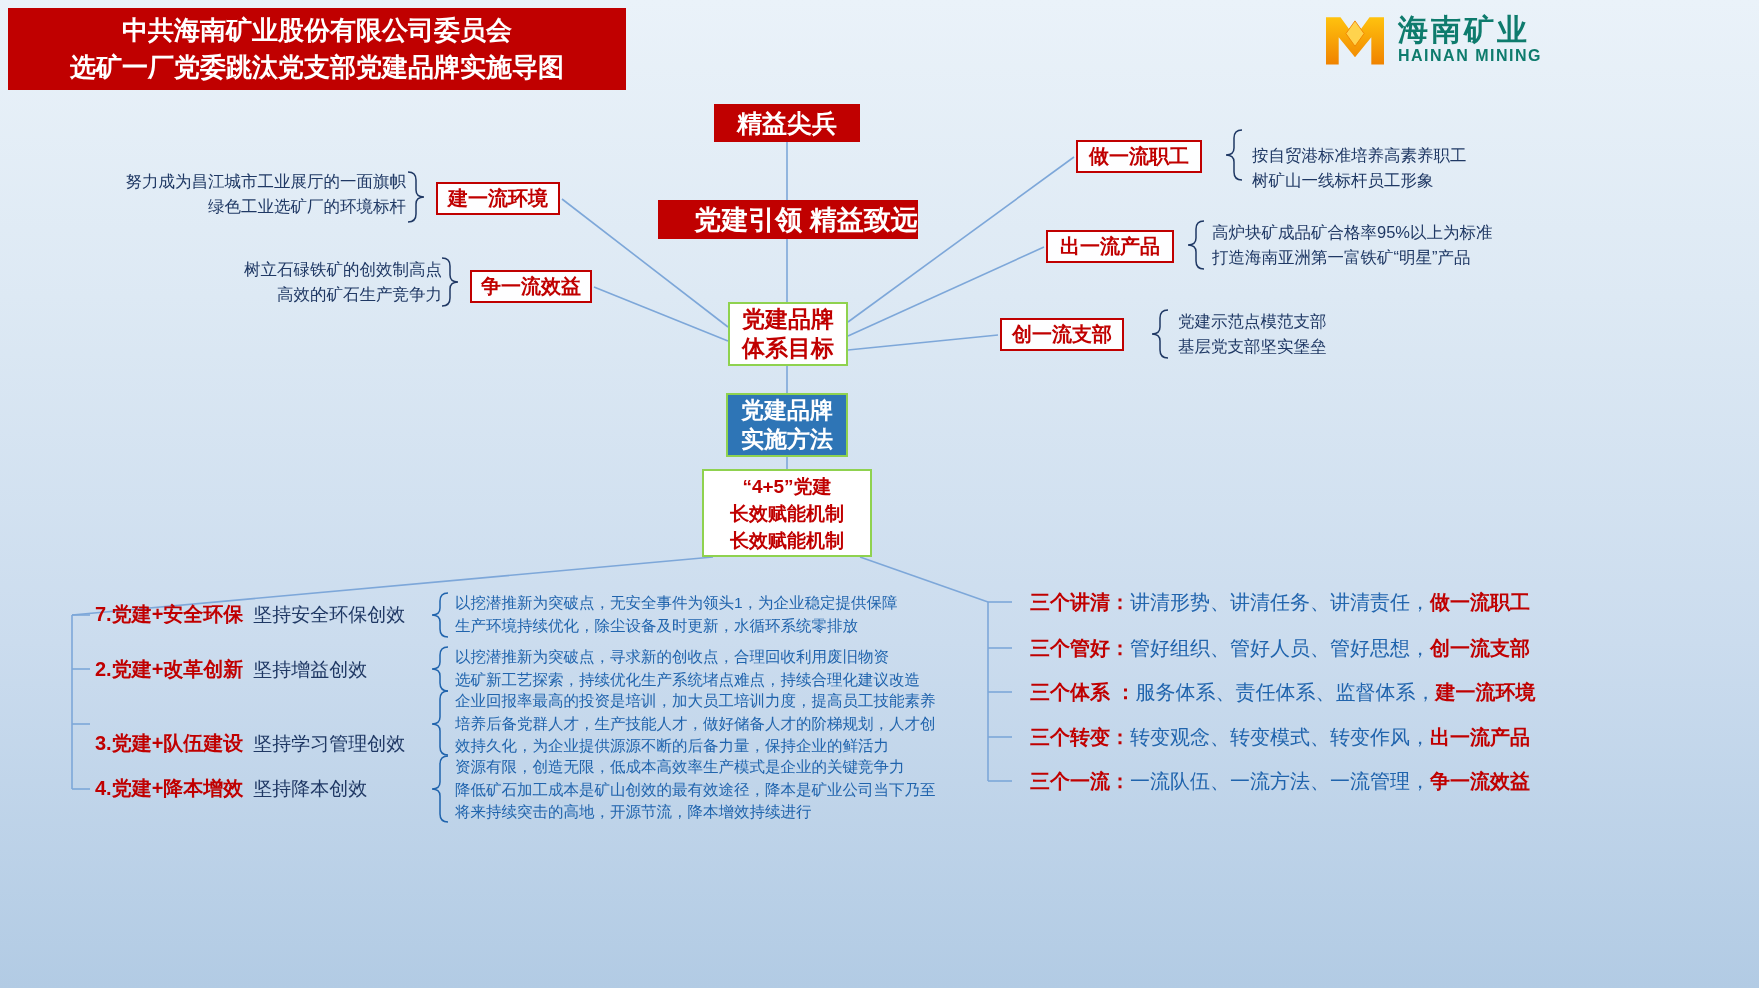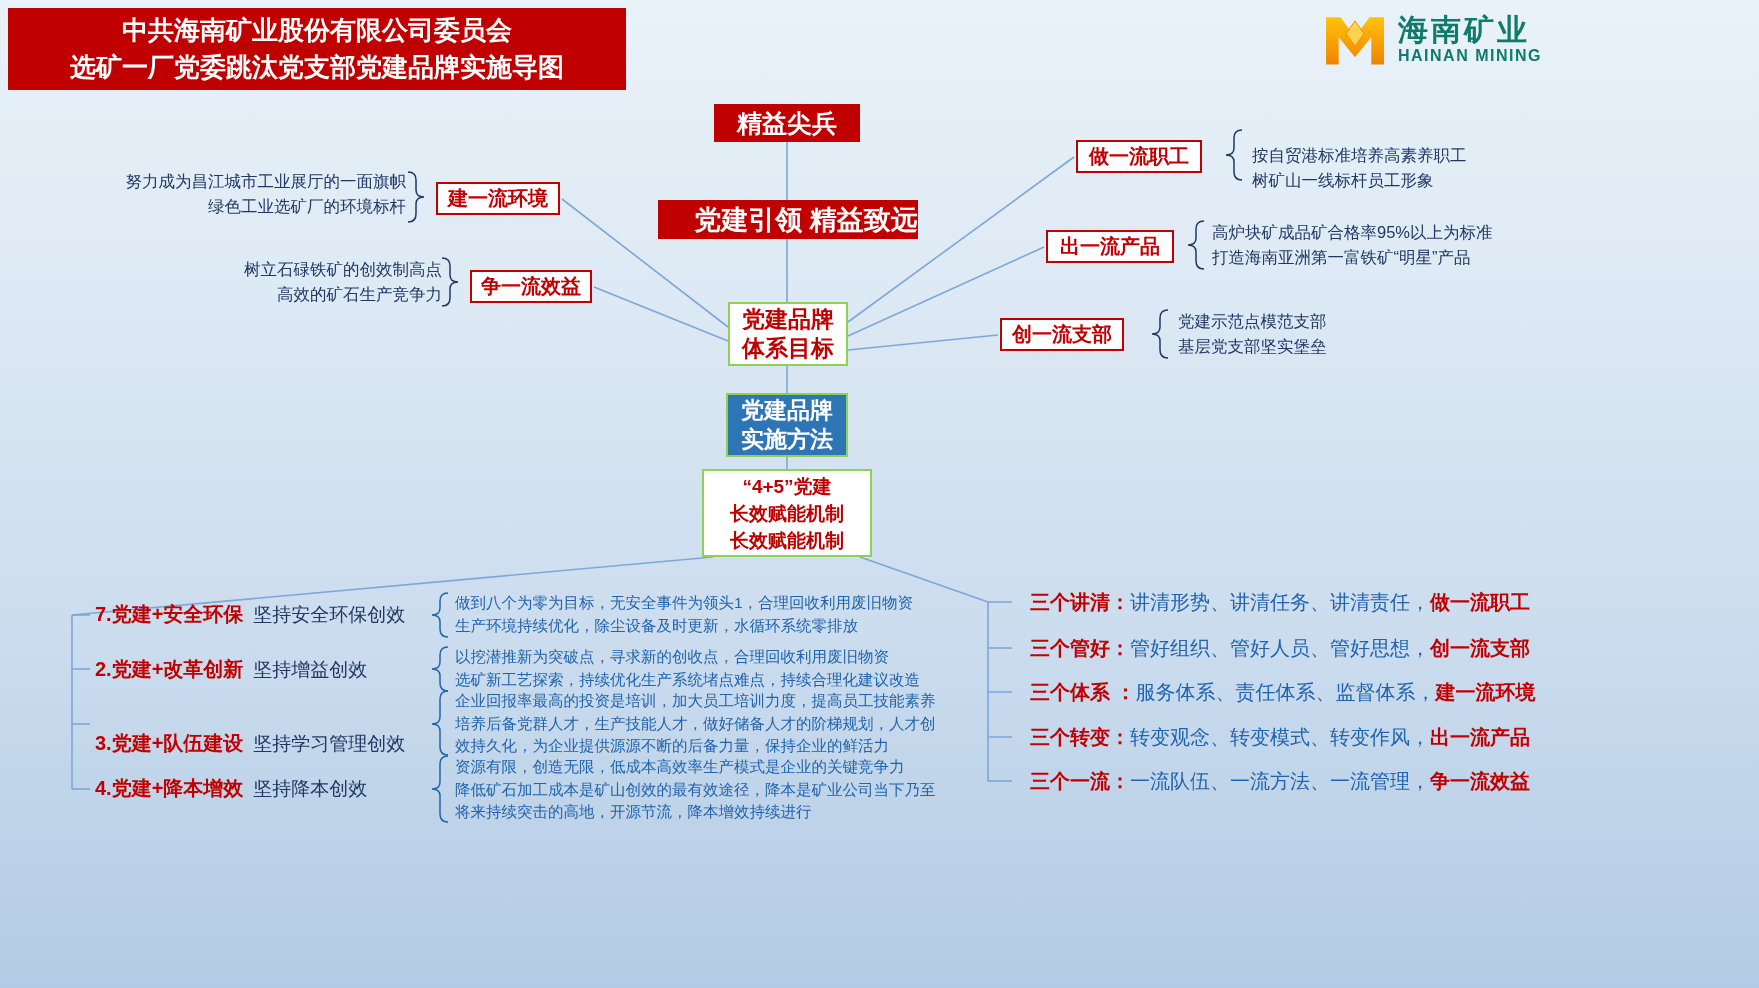--- a/index.html
+++ b/index.html
@@ -201,21 +201,21 @@
   <div class="abs note nt-branch">
     <div>党建示范点模范支部</div>
     <div>基层党支部坚实堡垒</div>
   </div>
 
   <div class="abs li-title lt-1">
     <span class="t">7.党建+安全环保</span>
     <span class="s">坚持安全环保创效</span>
   </div>
   <div class="abs desc dc-1">
-    <div>做到八个为零为目标，无安全事件为领头1，合理回收利用废旧物资</div>
+    <div>以挖潜推新为突破点，无安全事件为领头1，为企业稳定提供保障</div>
     <div>生产环境持续优化，除尘设备及时更新，水循环系统零排放</div>
   </div>
 
   <div class="abs li-title lt-2">
     <span class="t">2.党建+改革创新</span>
     <span class="s">坚持增益创效</span>
   </div>
   <div class="abs desc dc-2">
     <div>以挖潜推新为突破点，寻求新的创收点，合理回收利用废旧物资</div>
     <div>选矿新工艺探索，持续优化生产系统堵点难点，持续合理化建议改造</div>

